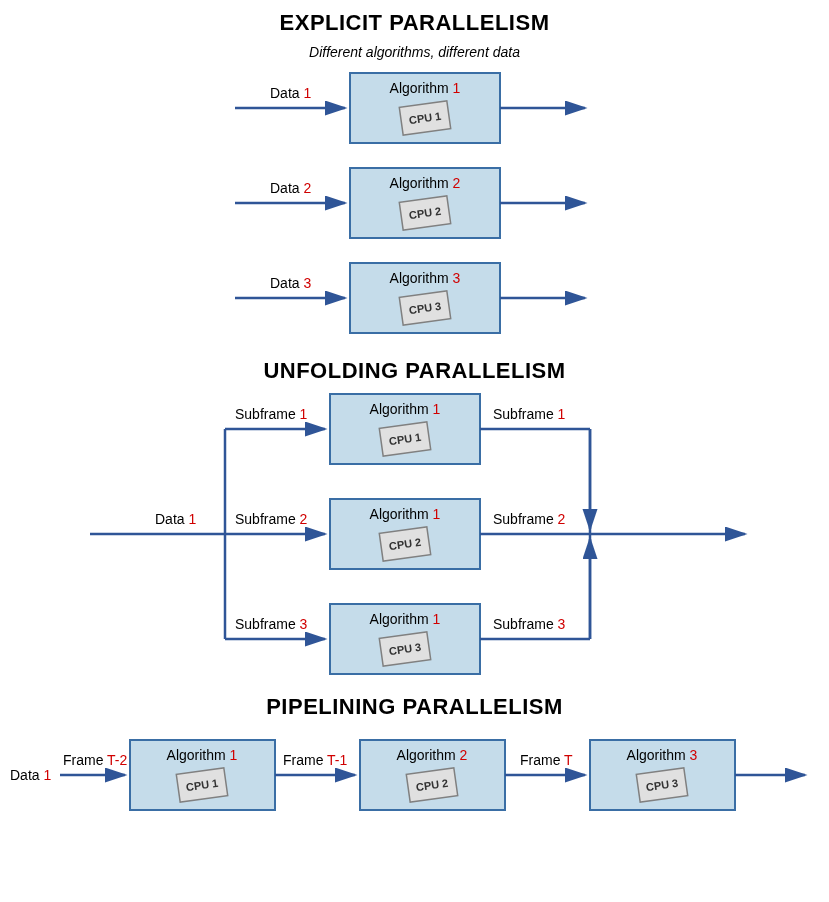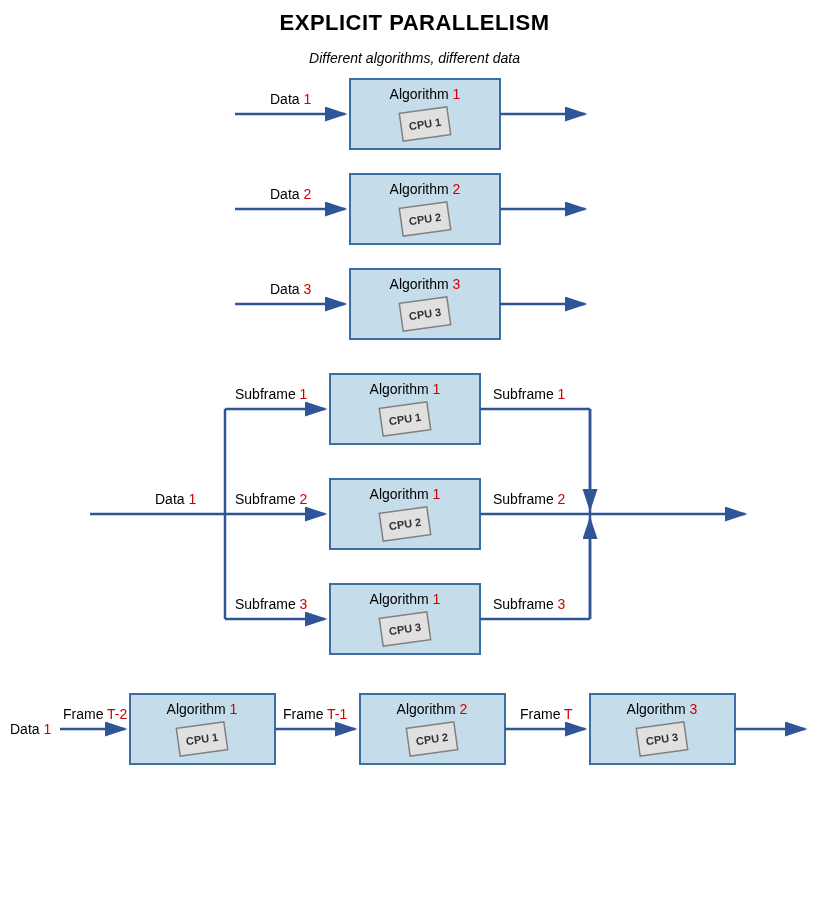--- a/index.html
+++ b/index.html
@@ -18,21 +18,21 @@
     font-weight: 900;
     font-size: 22px;
     letter-spacing: 0.5px;
     color: #000;
     margin: 0;
   }
   .subtitle {
     font-style: italic;
     font-size: 14px;
     color: #000;
-    margin: 14px 0 8px 0;
+    margin: 8px 0 8px 0;
   }
   svg {
     display: block;
     margin: 0 auto;
   }
   .red { fill: #d00000; }
   .blk { fill: #000000; }
   .box {
     fill: #c5dcea;
     stroke: #3a6ea5;
@@ -104,20 +104,21 @@
       <g transform="translate(310,50) rotate(-8)">
           <rect class="cpu" x="-24" y="-14" width="48" height="28"></rect>
           <text class="cpu-t" x="0" y="4" text-anchor="middle">CPU 3</text>
         </g>
       <line class="arrow" x1="385" y1="40" x2="470" y2="40" marker-end="url(#ah)"></line>
     </g>
   </svg>
 </div>
 
 <div class="section">
+  <div class="title">UNFOLDING PARALLELISM</div>
 
   <svg width="780" height="300" viewBox="0 0 780 300">
     <defs>
       <marker id="ah2" markerWidth="10" markerHeight="10" refX="8" refY="3" orient="auto">
         <path d="M0,0 L0,6 L9,3 z" class="arrowhead"></path>
       </marker>
     </defs>
 
     <line class="arrow" x1="65" y1="150" x2="200" y2="150"></line>
     <text x="130" y="140"><tspan class="blk">Data </tspan><tspan class="red">1</tspan></text>
@@ -165,20 +166,21 @@
 
     <line class="arrow" x1="565" y1="45" x2="565" y2="255"></line>
     <line class="arrow" x1="565" y1="150" x2="720" y2="150" marker-end="url(#ah2)"></line>
 
     <line class="arrow" x1="565" y1="45" x2="565" y2="145" marker-end="url(#ah2)"></line>
     <line class="arrow" x1="565" y1="255" x2="565" y2="155" marker-end="url(#ah2)"></line>
   </svg>
 </div>
 
 <div class="section">
+  <div class="title">PIPELINING PARALLELISM</div>
 
   <svg width="820" height="110" viewBox="0 0 820 110">
     <defs>
       <marker id="ah3" markerWidth="10" markerHeight="10" refX="8" refY="3" orient="auto">
         <path d="M0,0 L0,6 L9,3 z" class="arrowhead"></path>
       </marker>
     </defs>
 
     <text x="5" y="60"><tspan class="blk">Data </tspan><tspan class="red">1</tspan></text>
     <line class="arrow" x1="55" y1="55" x2="120" y2="55" marker-end="url(#ah3)"></line>

